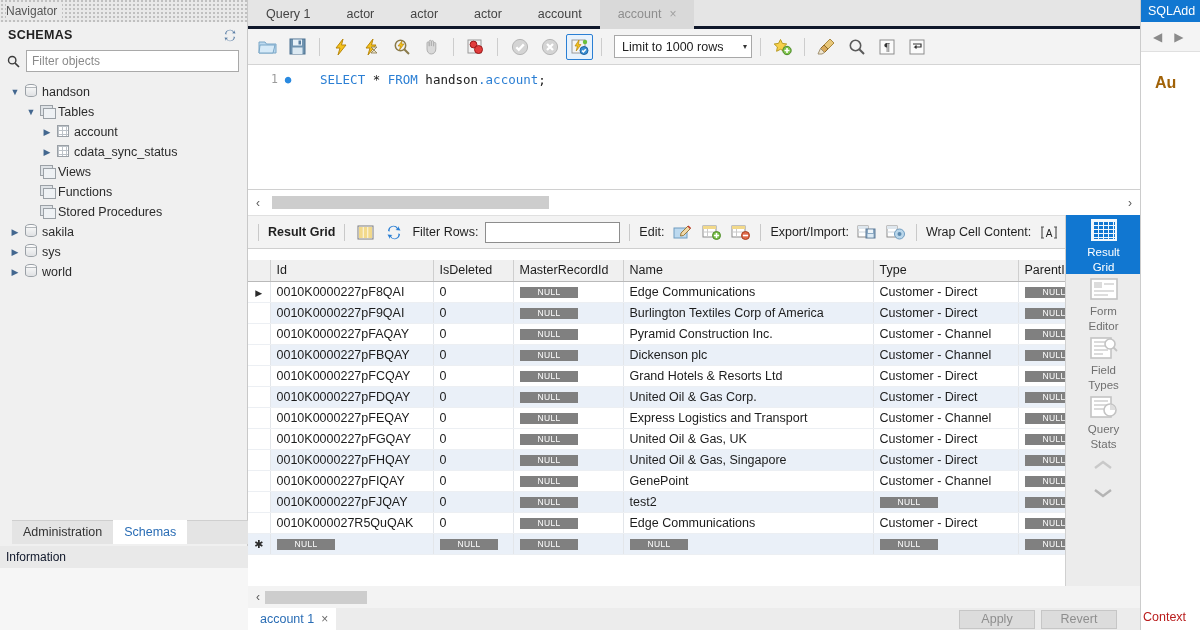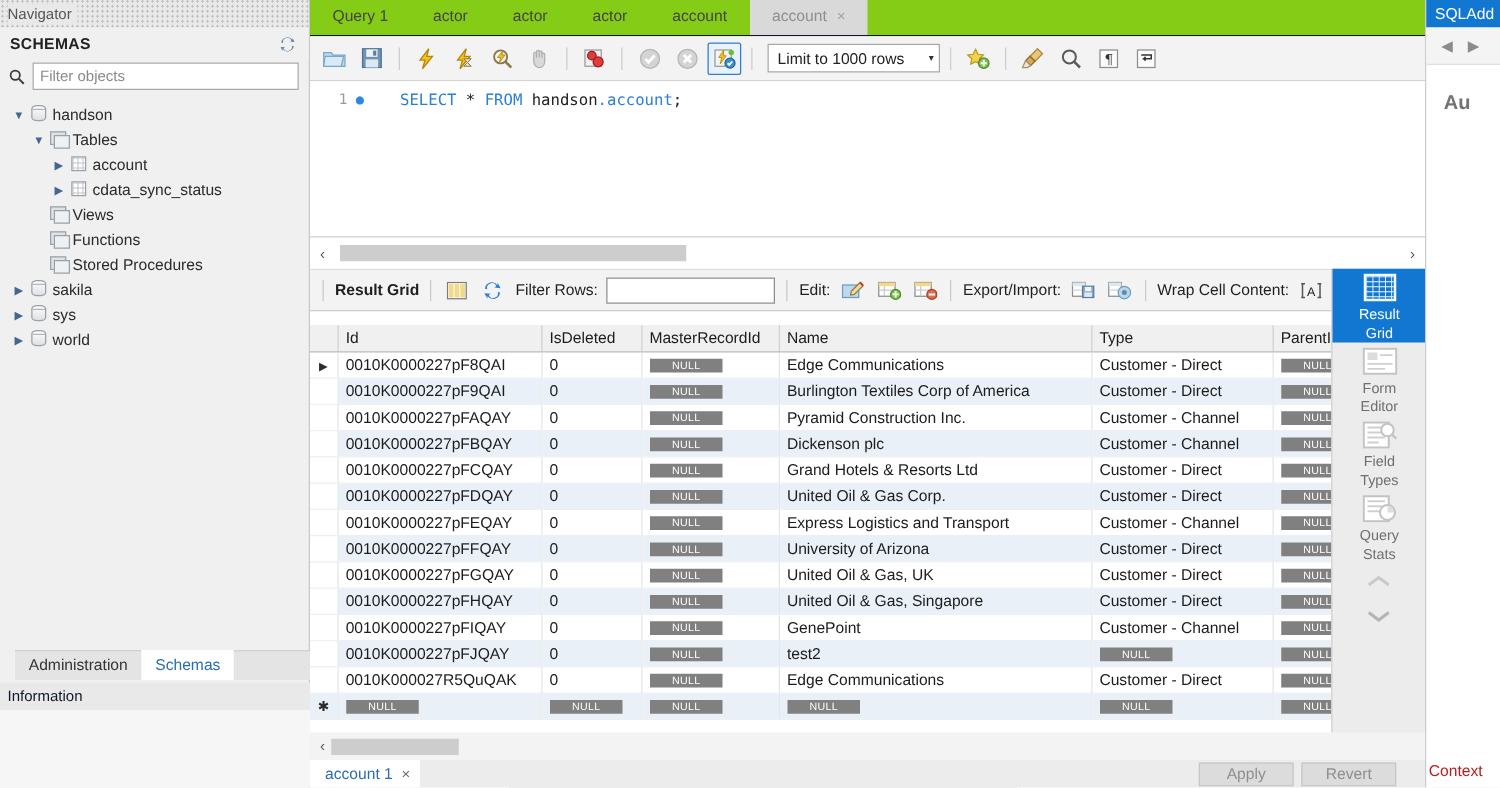--- a/index.html
+++ b/index.html
@@ -80,21 +80,21 @@
   .info-header {
     position:absolute; left:0; bottom:62px; width:248px; height:22px;
     background:#e9e9e9; display:flex; align-items:center; padding-left:6px;
     font-size:12px; color:#0f172a; overflow:hidden;
   }
   .info-body { position:absolute; left:0; bottom:0; width:248px; height:62px; background:#f6f6f6; }
 
   
   #center { position:absolute; left:248px; top:0; width:892px; height:630px; background:#fff; }
 
-  .tabstrip { height:29px; background:#84cc16; display:flex; align-items:flex-end; border-bottom:1px solid #0f172a; }
+  .tabstrip { height:29px; background:#e5e5e5; display:flex; border-bottom:3px solid #0f172a; }
   .etab {
     height:29px; line-height:29px; padding:0 18px; font-size:12.5px; color:#444;
     display:flex; align-items:center; gap:8px; white-space:nowrap;
   }
   .etab.active { background:#d9d9d9; color:#8e8e8e; }
   .etab .x { font-size:12px; color:#a0a0a0; }
 
   .qtoolbar {
     height:36px; background:#f3f3f3; border-bottom:1px solid #d4d4d4;
     display:flex; align-items:center; padding:0 6px; gap:3px;
@@ -173,21 +173,21 @@
   .resulttab { height:22px; padding:0 8px 0 12px; display:flex; align-items:center; gap:7px; background:#fff; font-size:12.5px; color:#2a6db5; }
   .resulttab .x { color:#6b6b6b; font-size:12px; }
   .actbtns { margin-left:auto; display:flex; align-items:center; gap:6px; padding-right:23px; }
   .abtn { width:76px; height:19px; background:#dcdcdc; border:1px solid #c6c6c6; color:#8e8e8e; font-size:12.5px; display:flex; align-items:center; justify-content:center; }
 
   
   #right-panel { position:absolute; left:1140px; top:0; width:60px; height:630px; background:#fff; border-left:1px solid #cccccc; }
   .rp-head { height:22px; background:#1177d1; color:#fff; font-size:12.5px; display:flex; align-items:center; padding-left:7px; overflow:hidden; white-space:nowrap; }
   .rp-nav { height:30px; background:#f4f4f4; display:flex; align-items:center; gap:12px; padding-left:12px; border-bottom:1px solid #e0e0e0; }
   .rp-nav span { color:#8b8b8b; font-size:12px; }
-  .rp-title { padding:22px 0 0 14px; font-weight:bold; font-size:16px; color:#737373; white-space:nowrap; }
+  .rp-title { padding:22px 0 0 14px; font-weight:bold; font-size:16px; color:#a16207; white-space:nowrap; }
 
   svg { display:block; }
 </style>
 </head>
 <body>
 
 <div id="app">
 
   <div id="left-panel">
     <div class="panel-header">
@@ -592,29 +592,20 @@
             </tr>
             <tr class="r-odd">
               <td class="selcol"></td>
               <td>0010K0000227pFEQAY</td>
               <td>0</td>
               <td><span class="nullbadge">NULL</span></td>
               <td>Express Logistics and Transport</td>
               <td>Customer - Channel</td>
               <td><span class="nullbadge">NULL</span></td>
             </tr>
-            <tr class="r-even">
-              <td class="selcol"></td>
-              <td>0010K0000227pFFQAY</td>
-              <td>0</td>
-              <td><span class="nullbadge">NULL</span></td>
-              <td>University of Arizona</td>
-              <td>Customer - Direct</td>
-              <td><span class="nullbadge">NULL</span></td>
-            </tr>
             <tr class="r-odd">
               <td class="selcol"></td>
               <td>0010K0000227pFGQAY</td>
               <td>0</td>
               <td><span class="nullbadge">NULL</span></td>
               <td>United Oil &amp; Gas, UK</td>
               <td>Customer - Direct</td>
               <td><span class="nullbadge">NULL</span></td>
             </tr>
             <tr class="r-even">

